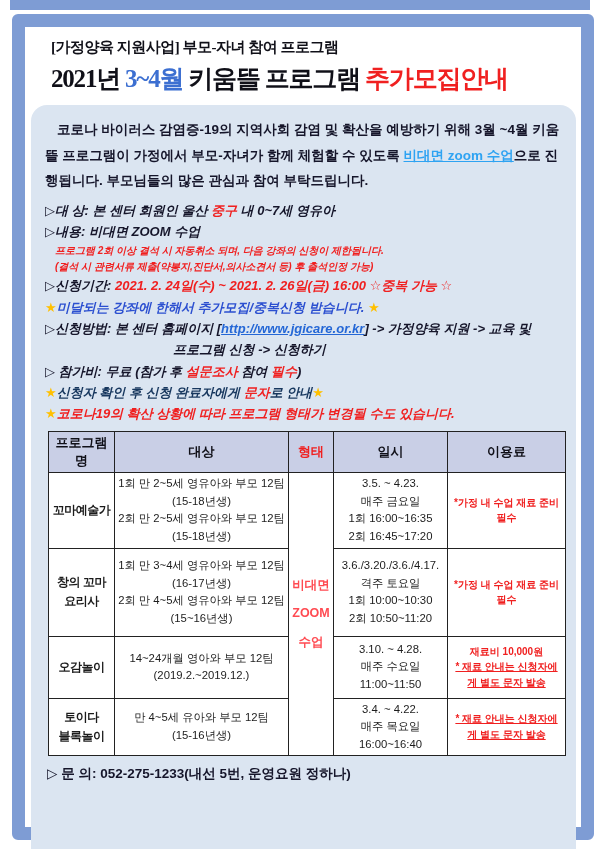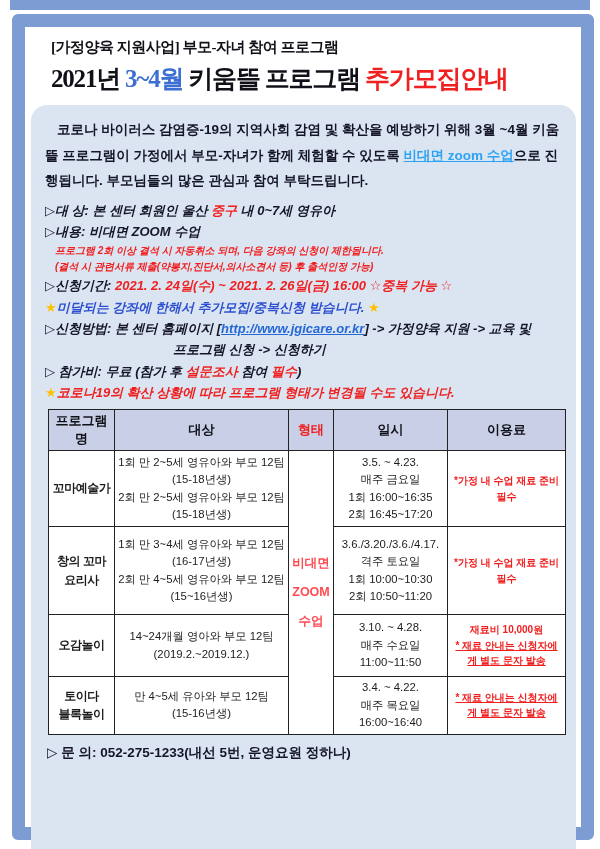--- a/index.html
+++ b/index.html
@@ -66,20 +66,21 @@
     <div class="dlines">
       <div class="dline"><span>▷대 상: 본 센터 회원인 울산 </span><span class="red">중구</span><span> 내 0~7세 영유아</span></div>
       <div class="dline">▷내용: 비대면 ZOOM 수업</div>
       <div class="dline warn red">프로그램 2회 이상 결석 시 자동취소 되며, 다음 강좌의 신청이 제한됩니다.</div>
       <div class="dline warn red">(결석 시 관련서류 제출(약봉지,진단서,의사소견서  등) 후 출석인정 가능)</div>
       <div class="dline"><span>▷신청기간: </span><span class="red">2021. 2. 24일(수) ~ 2021. 2. 26일(금) 16:00  ☆중복 가능 ☆</span></div>
       <div class="dline blue-line"><span class="star">★</span><span>미달되는 강좌에 한해서 추가모집/중복신청 받습니다. </span><span class="star">★</span></div>
       <div class="dline"><span>▷신청방법: 본 센터 홈페이지 [</span><span class="link">http://www.jgicare.or.kr</span><span>] -&gt; 가정양육  지원 -&gt; 교육 및</span></div>
       <div class="dline indent2">프로그램 신청 -&gt; 신청하기</div>
       <div class="dline"><span>▷ 참가비: 무료 (참가 후 </span><span class="red">설문조사</span><span> 참여 </span><span class="red">필수</span><span>)</span></div>
+      <div class="dline navy"><span class="star">★</span><span>신청자 확인 후 신청 완료자에게 </span><span class="red">문자</span><span>로 안내</span><span class="star">★</span></div>
       <div class="dline red"><span class="star">★</span><span>코로나19의 확산 상황에 따라 프로그램 형태가 변경될 수도 있습니다.</span></div>
     </div>
 
     <table>
       <colgroup>
         <col class="w-name">
           <col class="w-target">
           <col class="w-form">
           <col class="w-sched">
           <col class="w-fee">

